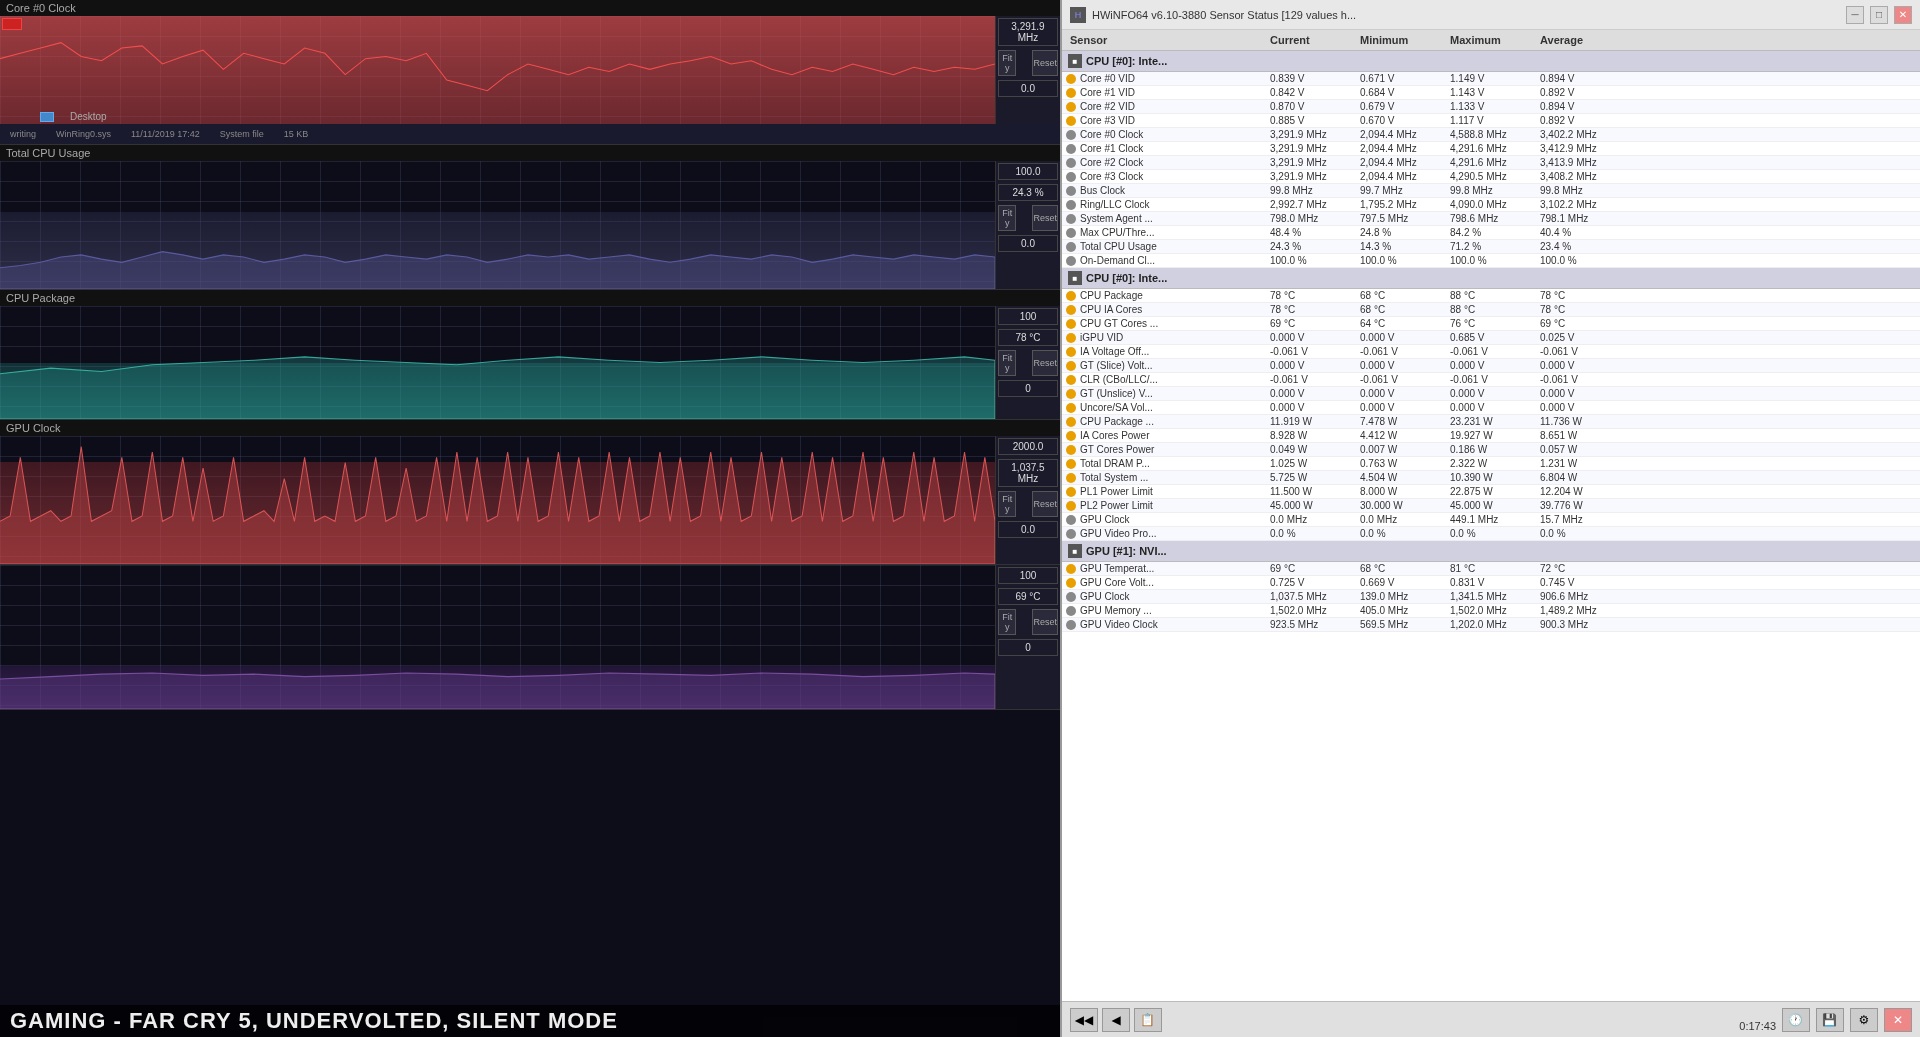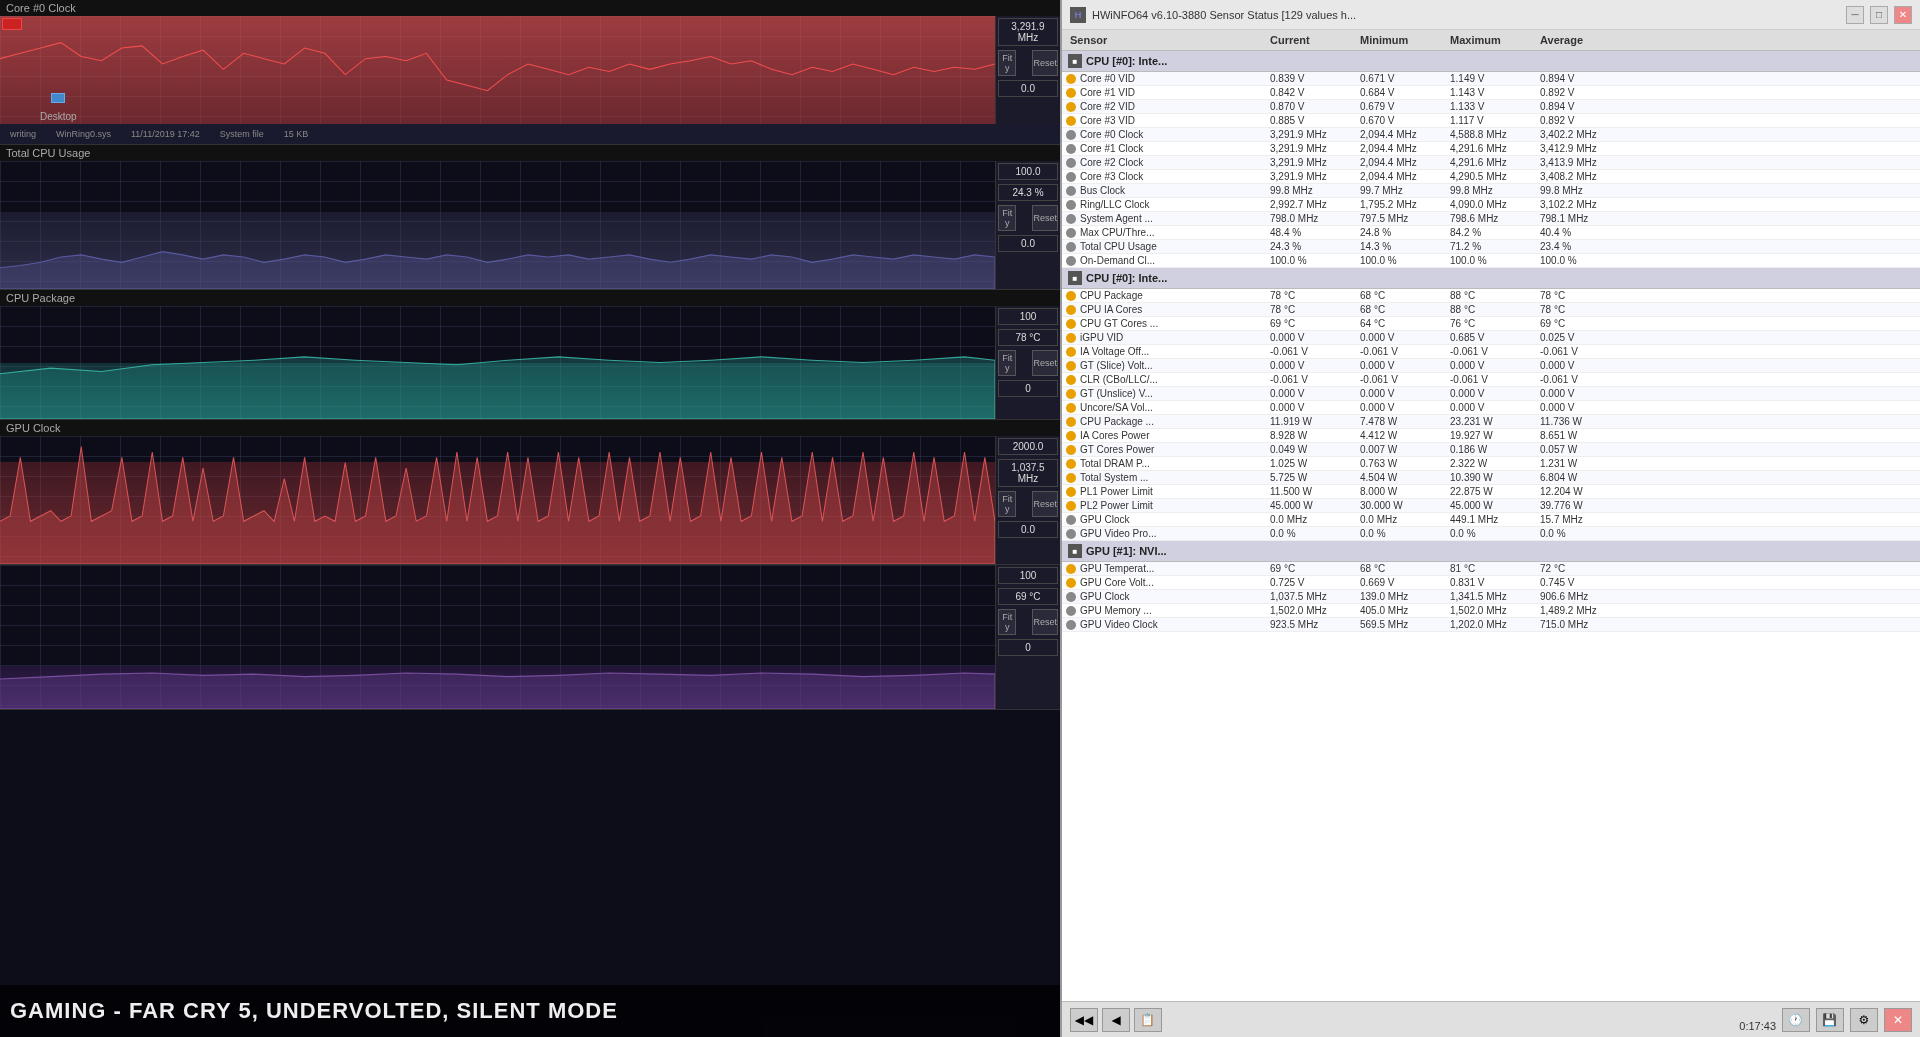--- a/index.html
+++ b/index.html
@@ -106,21 +106,21 @@
       position: absolute;
       top: 0; left: 0; width: 100%; height: 100%;
     }
 
     
     .bottom-bar {
       position: absolute;
       bottom: 0;
       left: 0;
       right: 0;
-      height: 52px;
+      height: 32px;
       background: rgba(0,0,0,0.7);
       display: flex;
       align-items: center;
       padding: 0 10px;
     }
 
     .bottom-title {
       font-size: 22px;
       font-weight: bold;
       color: #eee;
@@ -322,21 +322,21 @@
       <div class="chart-controls">
         <div class="chart-value-box">3,291.9 MHz</div>
         <div class="btn-row">
           <button class="small-btn">Fit y</button>
           <button class="small-btn">Reset</button>
         </div>
         <div class="chart-value-box">0.0</div>
       </div>
     </div>
 
-    <div style="position:absolute;bottom:22px;left:40px;display:flex;align-items:center;gap:8px;font-size:10px;color:#aaa;flex-direction:column;">
+    <div style="position:absolute;bottom:22px;left:40px;display:flex;align-items:center;gap:16px;font-size:10px;color:#aaa;">
       <div style="width:14px;height:10px;background:#4488cc;border:1px solid #66aaee;"></div>
       <span>Desktop</span>
     </div>
     <div class="writing-bar">
       <span>writing</span>
       <span>WinRing0.sys</span>
       <span>11/11/2019 17:42</span>
       <span>System file</span>
       <span>15 KB</span>
     </div>
@@ -836,21 +836,21 @@
       <div class="sensor-value">1,489.2 MHz</div>
     </div>
       <div class="data-row">
       <div class="sensor-name">
         <span class="row-icon" style="background:#888;width:10px;height:10px;border-radius:50%;display:inline-block;margin-right:4px;flex-shrink:0;"></span>
         <span>GPU Video Clock</span>
       </div>
       <div class="sensor-value">923.5 MHz</div>
       <div class="sensor-value">569.5 MHz</div>
       <div class="sensor-value">1,202.0 MHz</div>
-      <div class="sensor-value">715.0 MHz</div>
+      <div class="sensor-value">900.3 MHz</div>
     </div>
     </div>
 
   <div class="hwinfo-footer">
     <div class="footer-btns">
       <button class="footer-btn">◀◀</button>
       <button class="footer-btn">◀</button>
       <button class="footer-btn">📋</button>
     </div>
     <div class="footer-time">

